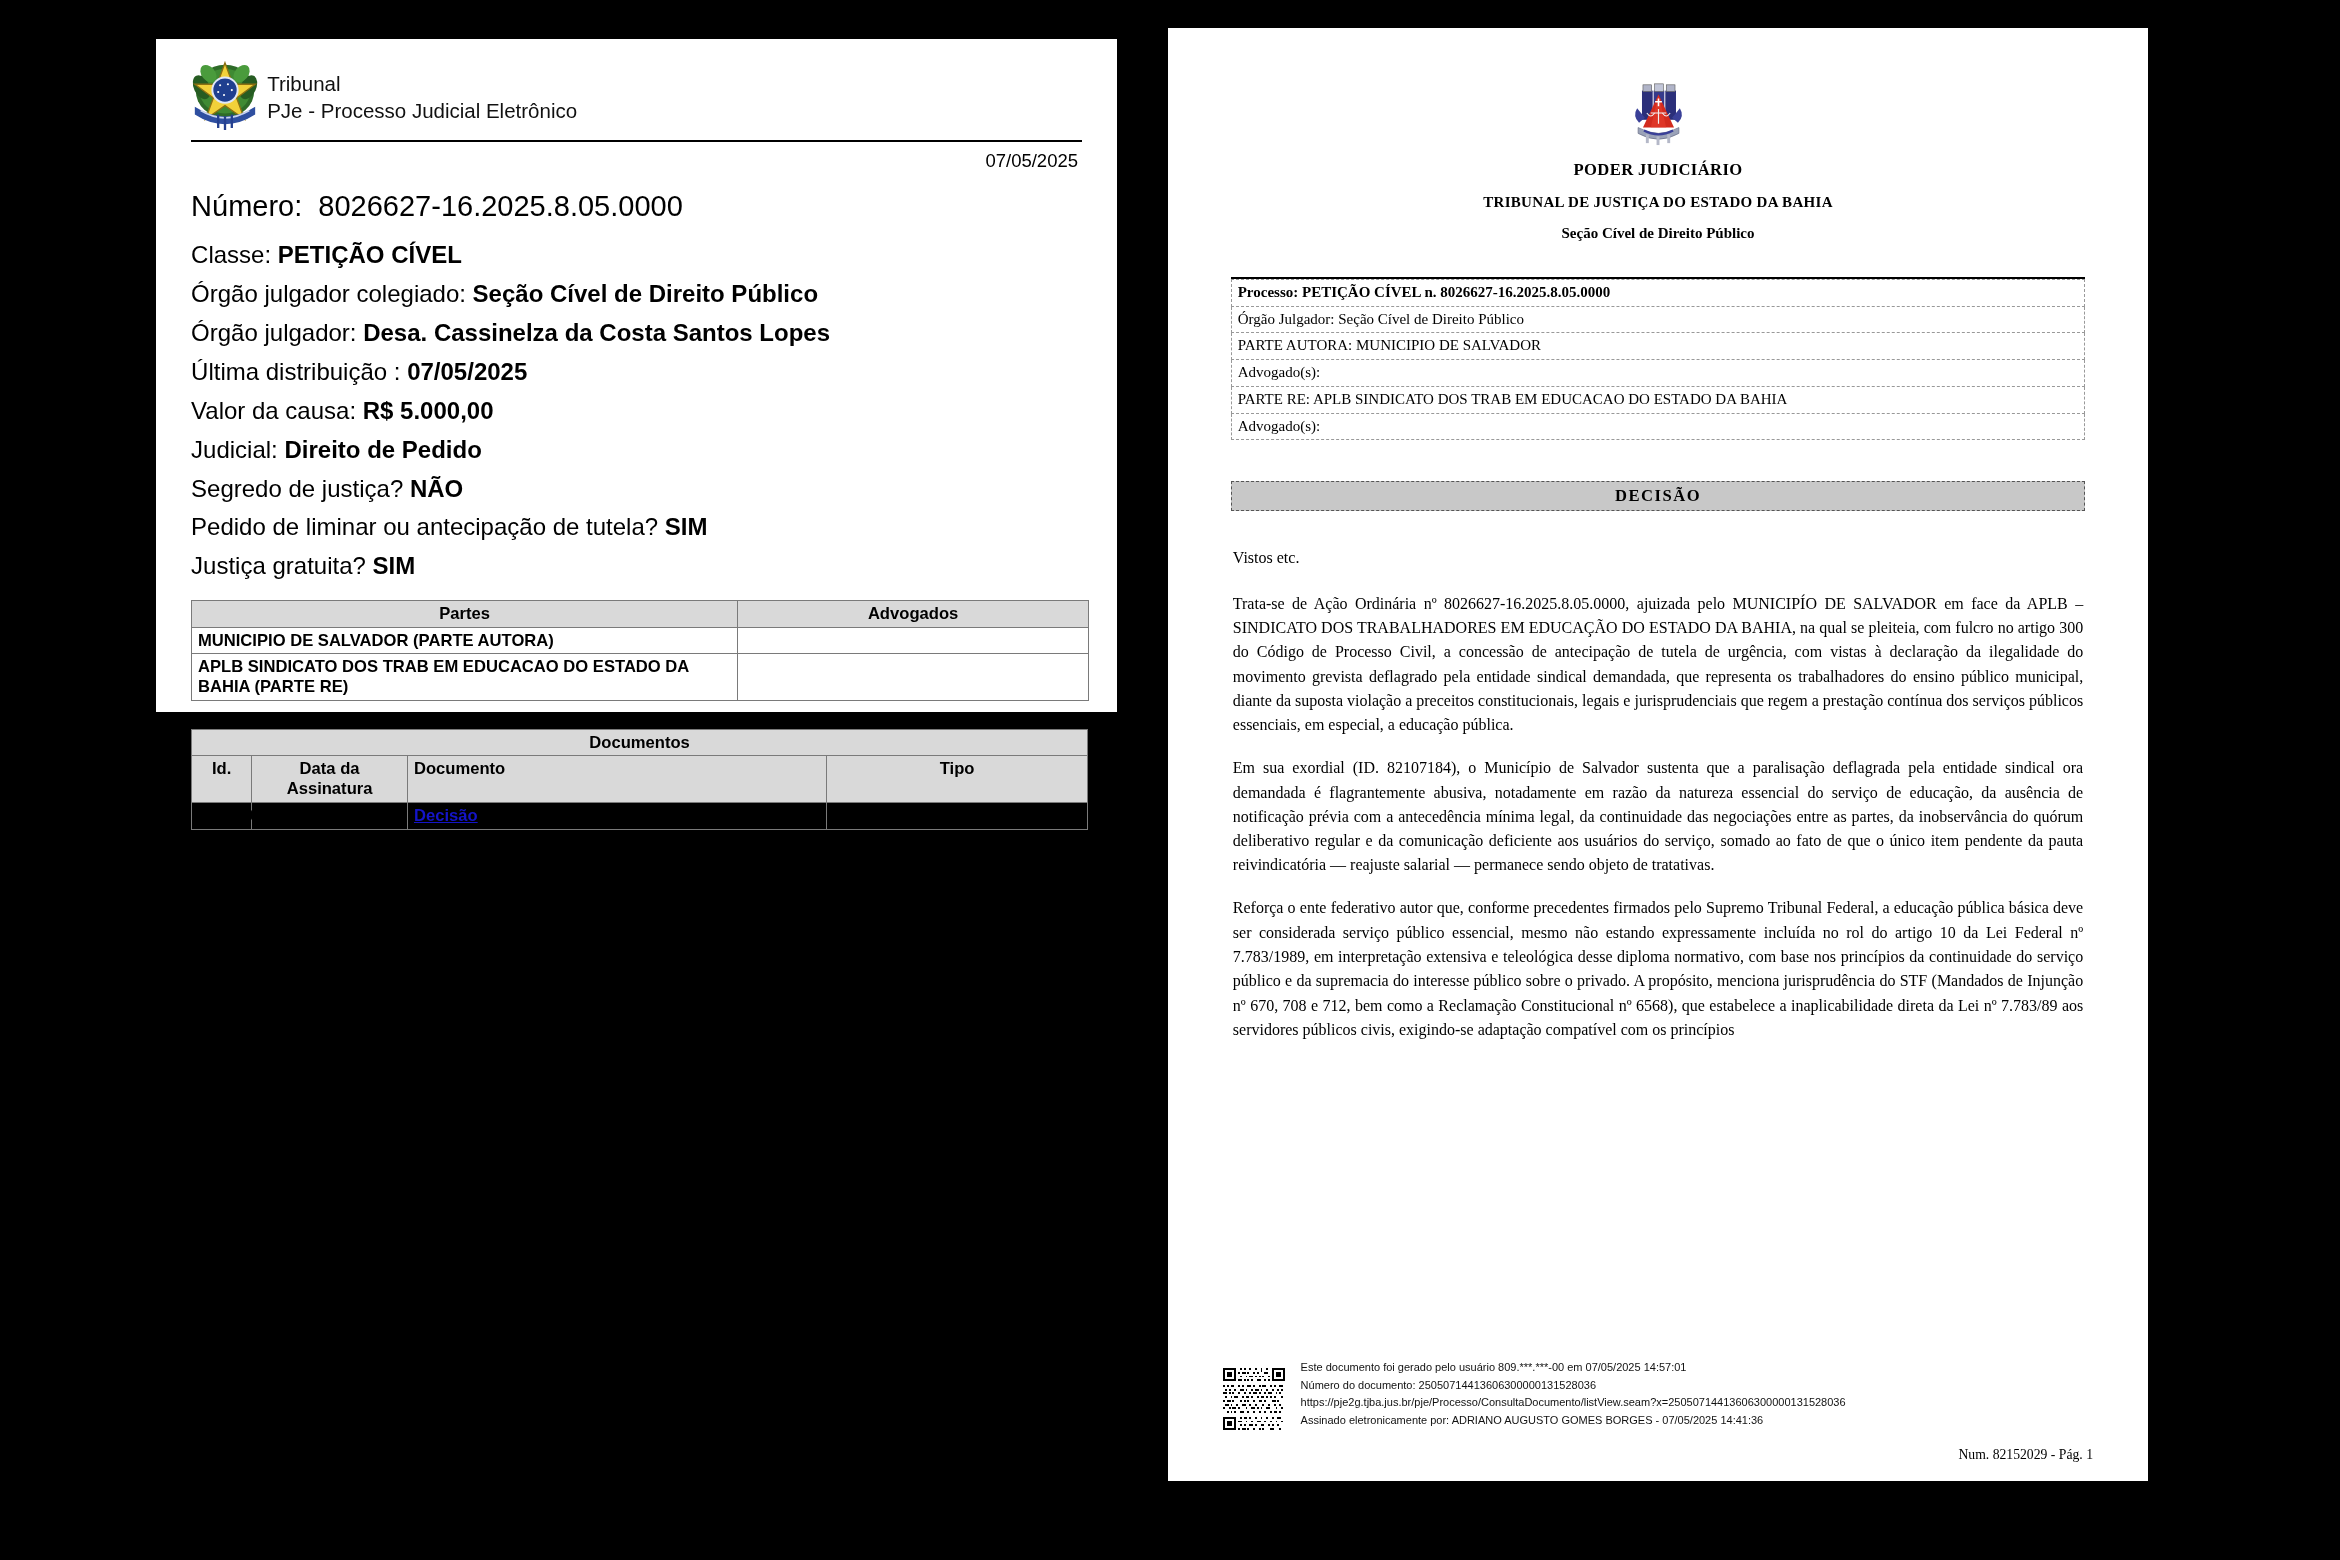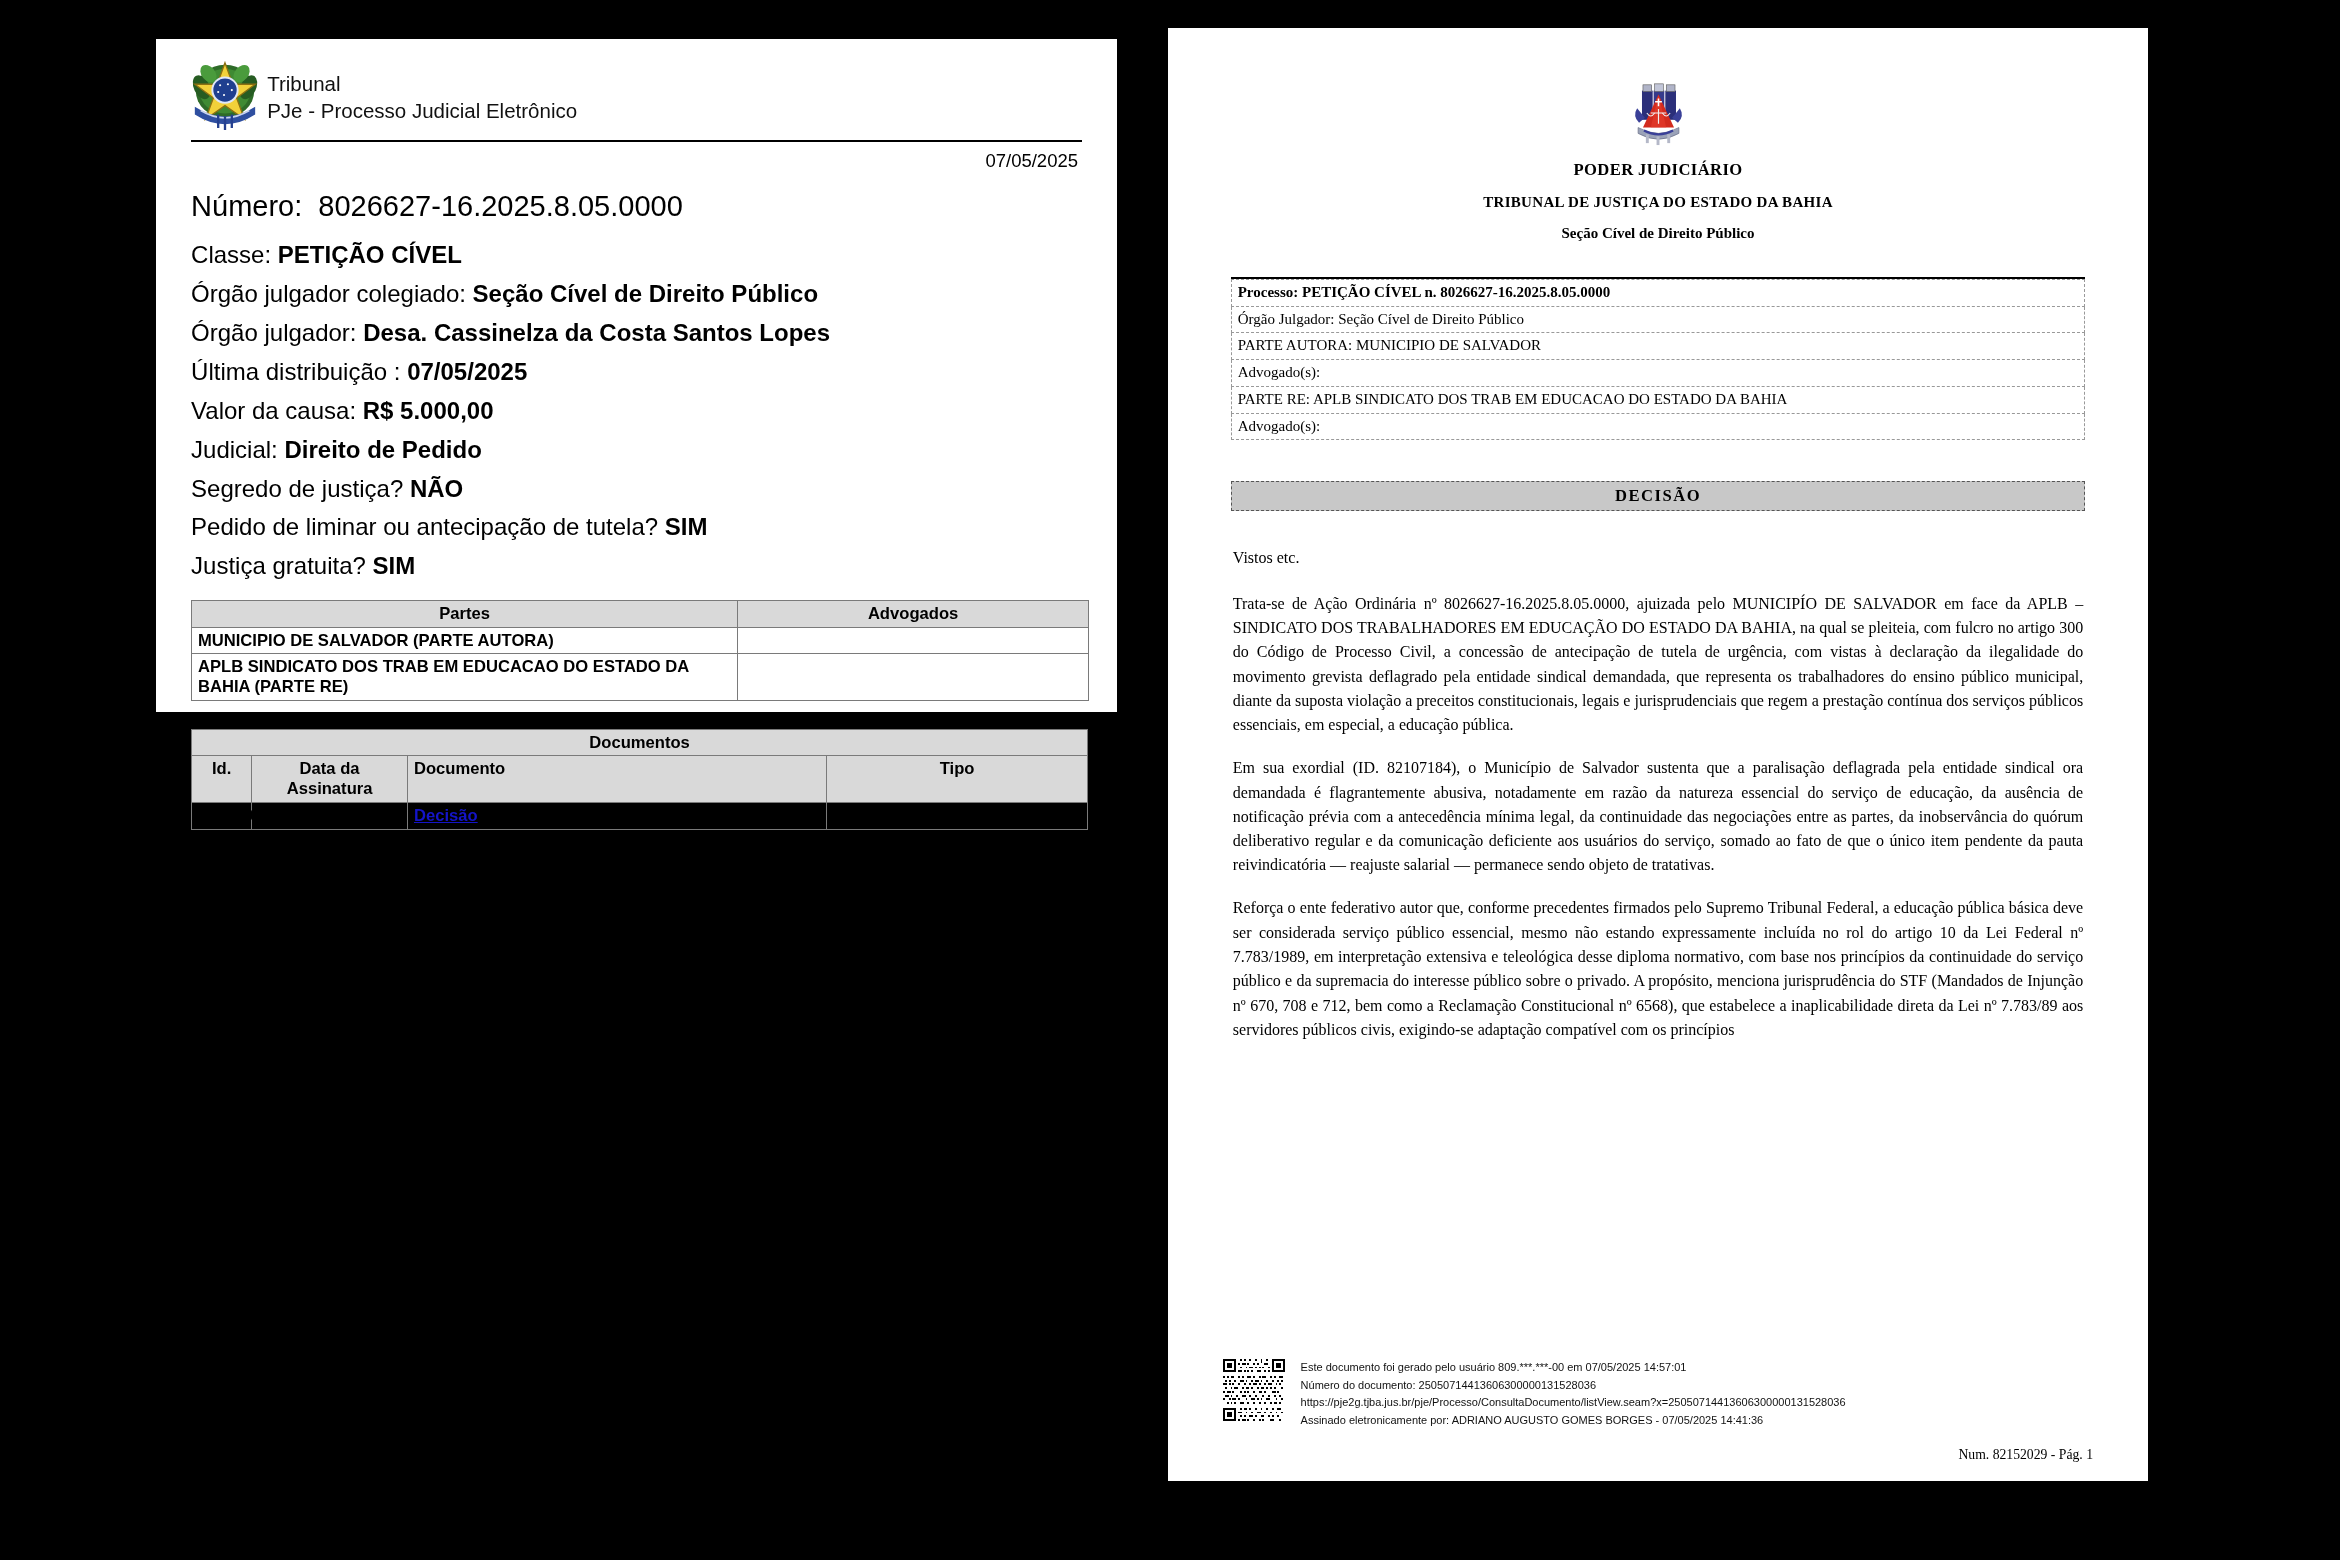--- a/index.html
+++ b/index.html
@@ -93,21 +93,21 @@
     font-size: 16.6px;
     letter-spacing: 1.5px;
     padding: 3.9px 0;
   }
 
   .dec-body { margin: 35px 9.8px 0 9.8px; font-size: 16px; line-height: 1.52; text-align: justify; }
   .dec-body p { margin: 0 0 18.5px 0; }
   .dec-body p.first { margin-bottom: 21.5px; text-align: left; }
 
   
-  .dec-footer { position: absolute; left: 55px; bottom: 51px; width: 868px; display: flex; gap: 15.6px; align-items: flex-start; }
+  .dec-footer { position: absolute; left: 55px; bottom: 51px; width: 868px; display: flex; gap: 15.6px; align-items: flex-end; }
   .qr { width: 62px; height: 62px; flex: 0 0 62px; }
   .foot-lines { font-family: "Liberation Sans", sans-serif; font-size: 11px; line-height: 1.62; color: #111; }
   .dec-pagenum {
     position: absolute; right: 55px; bottom: 17.6px;
     font-family: "Liberation Serif", serif; font-size: 13.7px;
   }
 
   
   #watermark {
     position: absolute;

